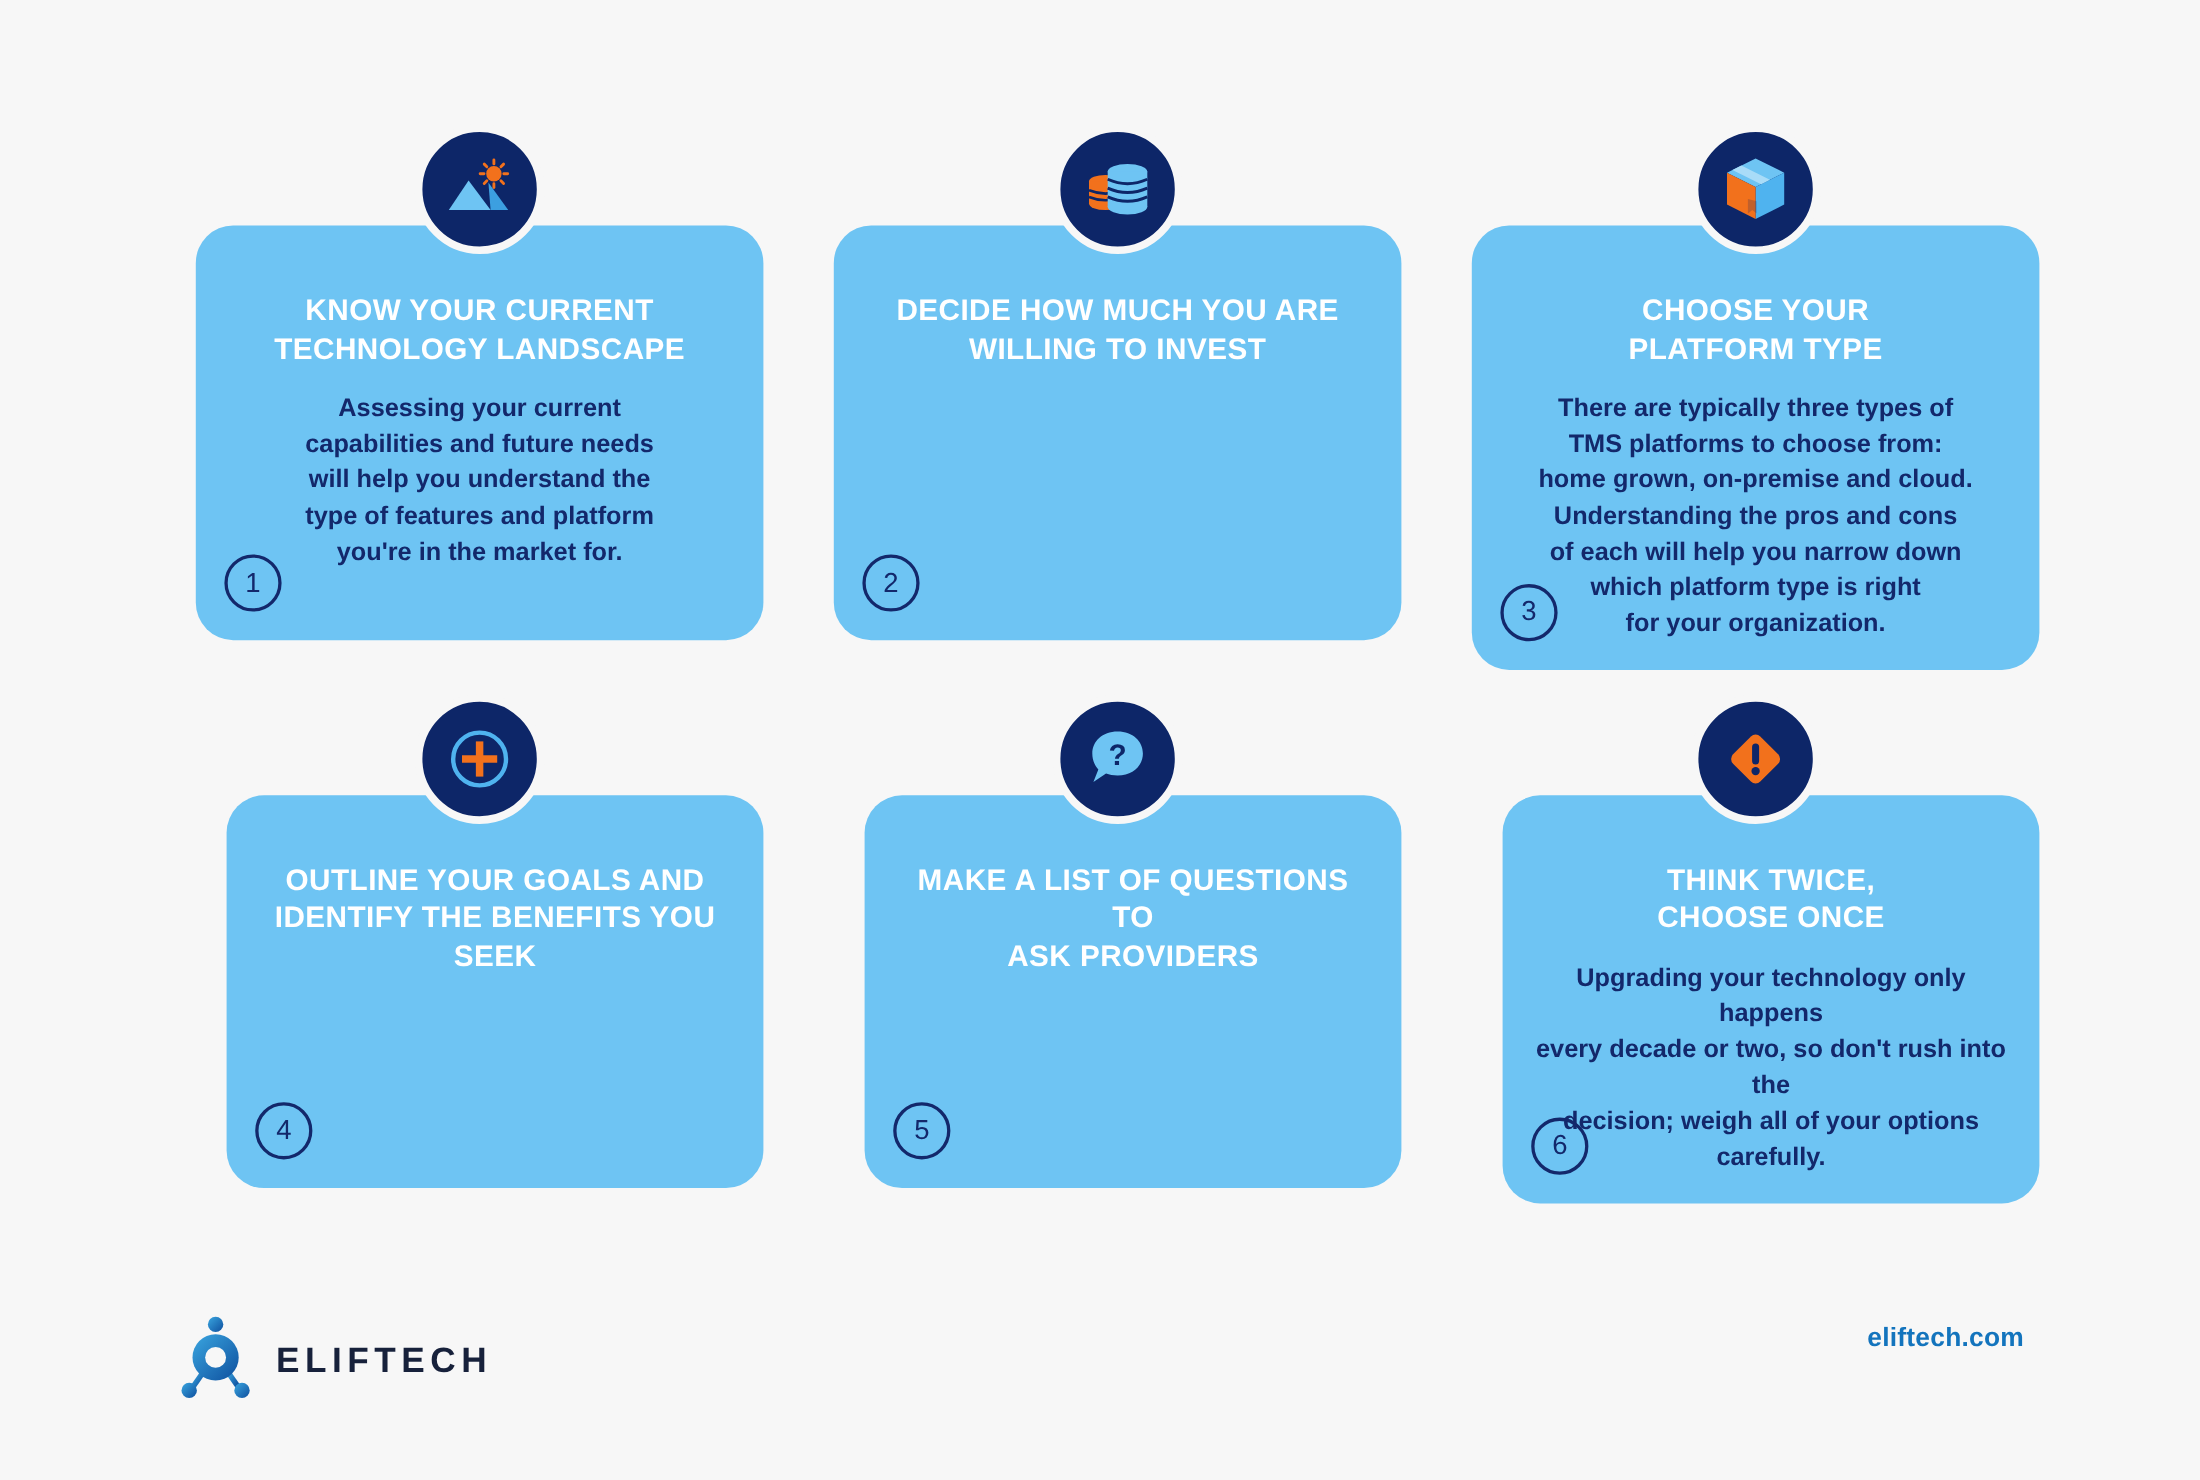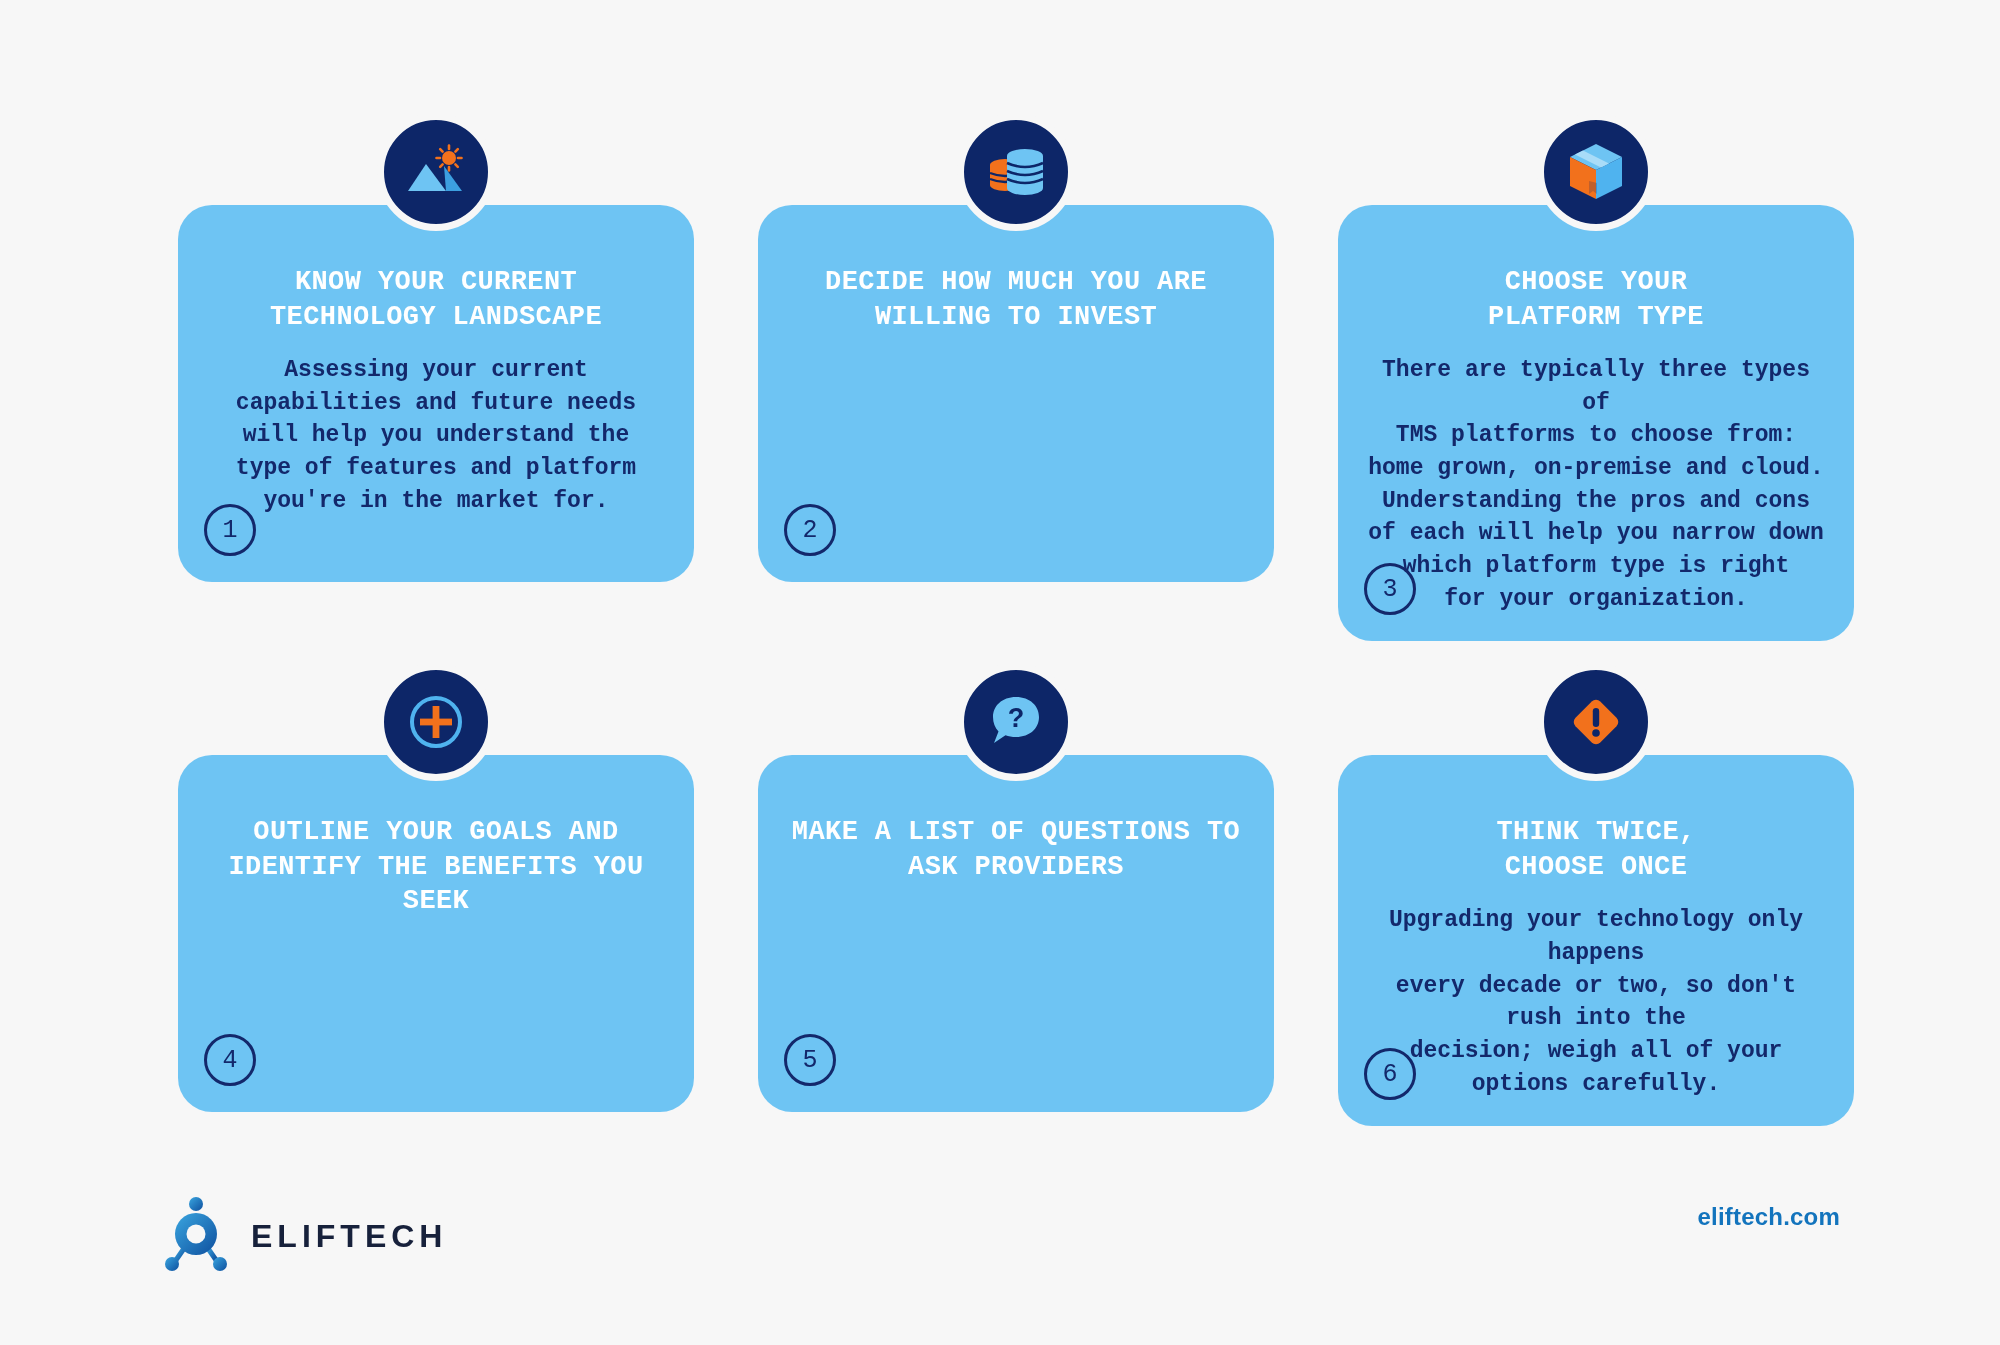--- a/index.html
+++ b/index.html
@@ -41,25 +41,25 @@
   .card {
     background: #6ec4f3;
     border-radius: 34px;
     min-height: 377px;
     position: relative;
     box-sizing: border-box;
     padding: 60px 26px 26px 26px;
     display: flex;
     flex-direction: column;
     align-items: center;
-    font-family: Liberation Mono, monospace;
   }
 
   .card.row2 {
     min-height: 357px;
+    margin-left: 28px;
   }
 
   
   .icon-bubble {
     position: absolute;
     top: -92px;
     left: 50%;
     transform: translateX(-50%);
     width: 104px;
     height: 104px;

